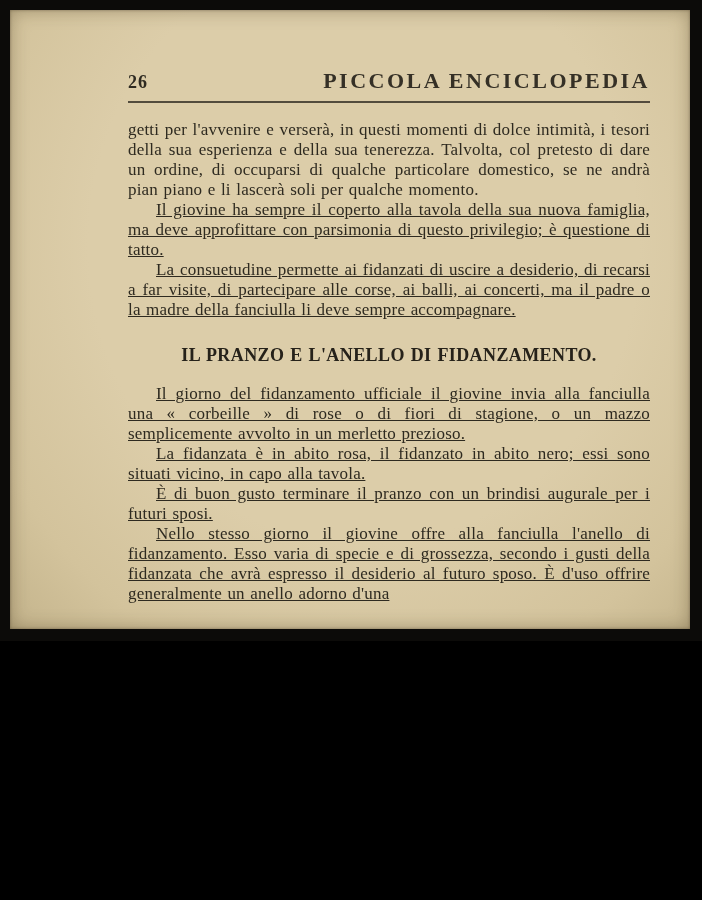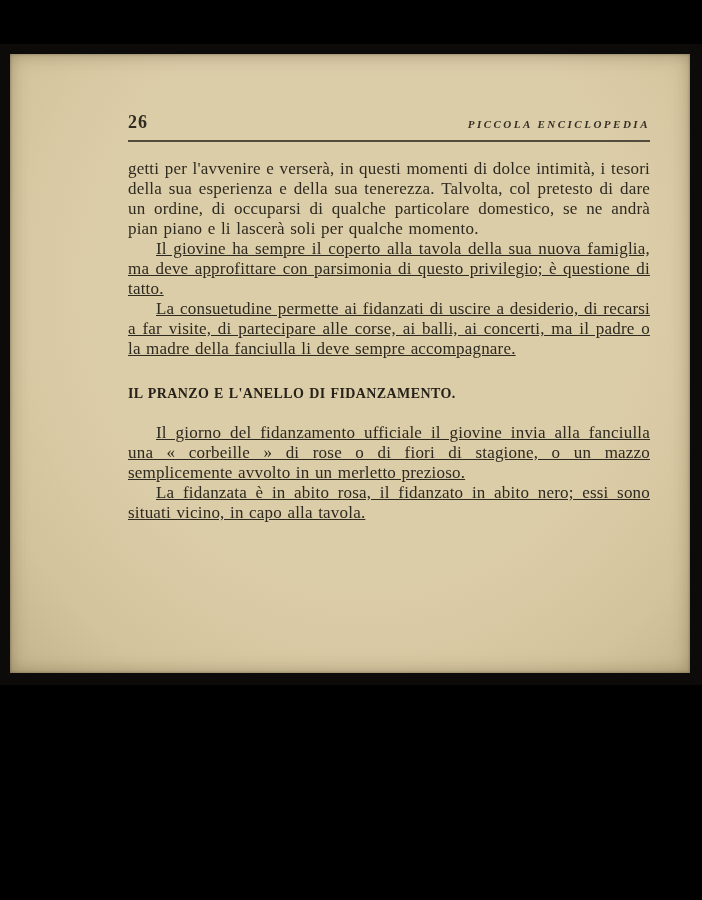--- a/index.html
+++ b/index.html
@@ -9,21 +9,20 @@
   }
   .scan-frame {
     position: relative;
     width: 702px;
     height: 641px;
     background: #0c0b09;
     box-sizing: border-box;
     padding: 10px 12px 12px 10px;
     overflow: hidden;
     font-family: "Liberation Serif", "DejaVu Serif", serif;
-    margin-top: 44px;
   }
   .paper {
     position: relative;
     width: 100%;
     height: 100%;
     box-sizing: border-box;
     background:
       radial-gradient(ellipse at 52% 38%, #dccda9 55%, #d3c39c 82%, #c4b48c 100%);
     box-shadow:
       inset 0 0 18px rgba(60, 45, 20, 0.35),
@@ -36,23 +35,22 @@
     justify-content: space-between;
     align-items: baseline;
     color: #2e2a21;
   }
   .page-number {
     font-size: 18px;
     font-weight: bold;
     letter-spacing: 1px;
   }
   .running-title {
-    font-style: italic;
     font-weight: bold;
-    font-size: 11px;
+    font-size: 22px;
     letter-spacing: 2.5px;
     color: #353026;
   }
   .header-rule {
     margin-top: 7px;
     border-bottom: 2px solid #3b352a;
     opacity: 0.85;
   }
   .body-text {
     margin-top: 17px;
@@ -65,25 +63,25 @@
   }
   .body-text p {
     margin: 0;
   }
   .body-text p.ind {
     text-indent: 28px;
     text-decoration: underline;
   }
   .section-heading {
     margin: 25px 0 19px 0;
-    font-size: 14px;
+    font-size: 18px;
     font-weight: bold;
     letter-spacing: 0.4px;
     color: #26221a;
-    text-align: left;
+    text-align: center;
   }
 </style>
 </head>
 <body>
 
 <div class="scan-frame">
   <div class="paper">
 
     <div class="page-header">
       <span class="page-number">26</span>
@@ -93,16 +91,18 @@
 
     <div class="body-text">
       <p>getti per l'avvenire e verserà, in questi momenti di dolce intimità, i tesori della sua esperienza e della sua tenerezza. Talvolta, col pretesto di dare un ordine, di occuparsi di qualche particolare domestico, se ne andrà pian piano e li lascerà soli per qualche momento.</p>
       <p class="ind">Il giovine ha sempre il coperto alla tavola della sua nuova famiglia, ma deve approfittare con parsimonia di questo privilegio; è questione di tatto.</p>
       <p class="ind">La consuetudine permette ai fidanzati di uscire a desiderio, di recarsi a far visite, di partecipare alle corse, ai balli, ai concerti, ma il padre o la madre della fanciulla li deve sempre accompagnare.</p>
 
       <h2 class="section-heading">IL PRANZO E L'ANELLO DI FIDANZAMENTO.</h2>
 
       <p class="ind">Il giorno del fidanzamento ufficiale il giovine invia alla fanciulla una « corbeille » di rose o di fiori di stagione, o un mazzo semplicemente avvolto in un merletto prezioso.</p>
       <p class="ind">La fidanzata è in abito rosa, il fidanzato in abito nero; essi sono situati vicino, in capo alla tavola.</p>
+      <p class="ind">È di buon gusto terminare il pranzo con un brindisi augurale per i futuri sposi.</p>
+      <p class="ind">Nello stesso giorno il giovine offre alla fanciulla l'anello di fidanzamento. Esso varia di specie e di grossezza, secondo i gusti della fidanzata che avrà espresso il desiderio al futuro sposo. È d'uso offrire generalmente un anello adorno d'una</p>
     </div>
 
   </div>
 </div>
 
 </body></html>

